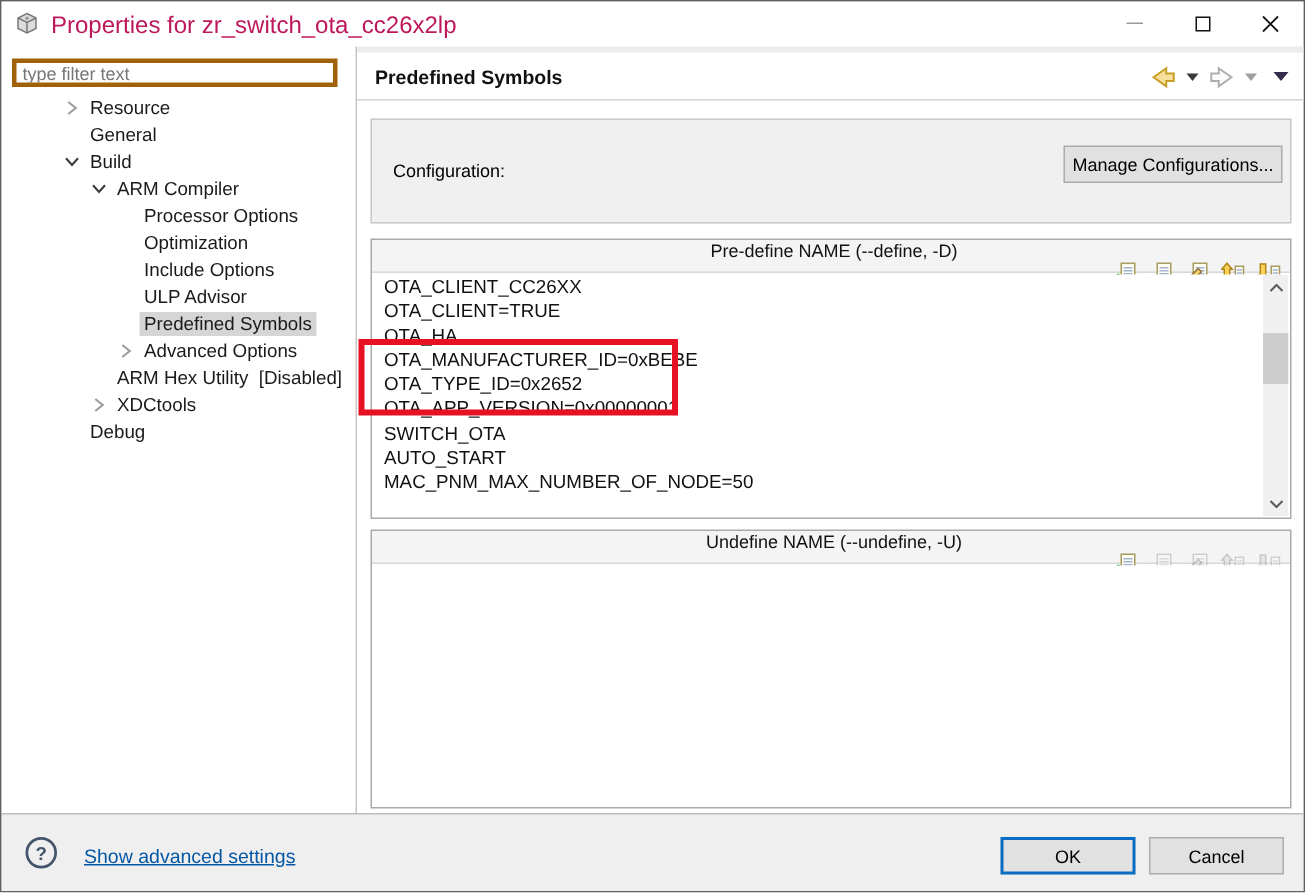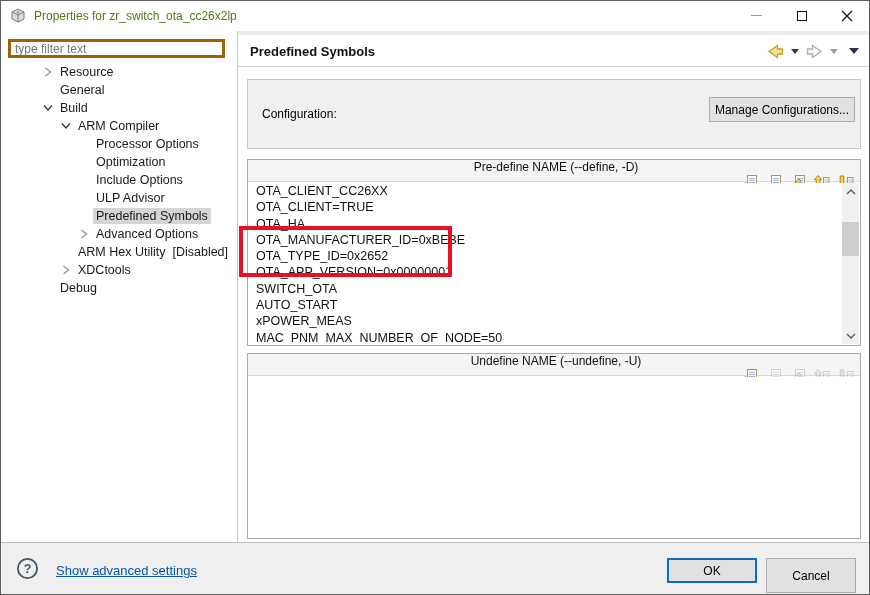--- a/index.html
+++ b/index.html
@@ -8,21 +8,21 @@
 
   .window {
     position: relative; width: 870px; height: 595px;
     background: #fff; border: 1px solid #5f5f5f; overflow: hidden;
     font-size: 12px; color: #1a1a1a;
   }
 
   
   .titlebar { position:absolute; top:0; left:0; right:0; height:30px; background:#fff; }
   .app-icon { position:absolute; left:9px; top:7px; }
-  .title-text { position:absolute; left:33px; top:8px; font-size:12px; color:#4d7c0f; white-space:pre; }
+  .title-text { position:absolute; left:33px; top:8px; font-size:16px; color:#be185d; white-space:pre; }
   .win-controls { position:absolute; right:0; top:0; display:flex; }
   .win-btn { width:45px; height:29px; display:flex; align-items:center; justify-content:center; }
   .min-glyph { width:11px; height:1px; background:#9a9a9a; }
   .max-glyph { width:10px; height:10px; border:1px solid #111; }
 
   
   .sidebar { position:absolute; left:0; top:30px; width:237px; bottom:52px; background:#fff; border-right:1px solid #c6c6c6; }
   .filter-input {
     position:absolute; left:7px; top:8px; width:217px; height:19px;
     border:3px solid #a16207; font-family:inherit; font-size:12px; padding:0 4px; color:#3b82f6; outline:none; background:#fff;
@@ -76,21 +76,21 @@
 
   
   .red-annotation { position:absolute; left:238px; top:225px; width:213px; height:51px;
     border:4px solid #e81123; z-index:60; pointer-events:none; }
 
   
   .footer { position:absolute; left:0; right:0; bottom:0; height:52px; background:#efefef; border-top:1px solid #bdbdbd; }
   .help { position:absolute; left:15px; top:14px; }
   .adv-link { position:absolute; left:55px; top:20px; font-size:13px; color:#0457a7; text-decoration:underline; cursor:pointer; }
   .ok { position:absolute; right:112px; top:15px; width:90px; height:25px; border:2px solid #0b6cc4; }
-  .cancel { position:absolute; right:13px; top:15px; width:90px; height:35px; }
+  .cancel { position:absolute; right:13px; top:15px; width:90px; height:25px; }
 </style>
 </head>
 <body>
 
 <div class="window">
 
   <div class="titlebar">
     <span class="app-icon">
       <svg width="16" height="16" viewBox="0 0 16 16">
         <path d="M8 1 L14 4 V11 L8 14 L2 11 V4 Z" fill="#dcdcdc" stroke="#7a7a7a" stroke-width="1"></path>
@@ -250,21 +250,20 @@
       </div>
       <div class="group-list">
         <div class="list-row">OTA_CLIENT_CC26XX</div>
         <div class="list-row">OTA_CLIENT=TRUE</div>
         <div class="list-row">OTA_HA</div>
         <div class="list-row">OTA_MANUFACTURER_ID=0xBEBE</div>
         <div class="list-row">OTA_TYPE_ID=0x2652</div>
         <div class="list-row">OTA_APP_VERSION=0x00000001</div>
         <div class="list-row">SWITCH_OTA</div>
         <div class="list-row">AUTO_START</div>
-        <div class="list-row">xPOWER_MEAS</div>
         <div class="list-row">MAC_PNM_MAX_NUMBER_OF_NODE=50</div>
         <div class="vscroll">
           <div class="sb-btn up">
             <svg width="10" height="6" viewBox="0 0 10 6">
                 <path d="M1 5 L5 1 L9 5" fill="none" stroke="#5a5a5a" stroke-width="1.4"></path>
               </svg>
           </div>
           <div class="sb-thumb"></div>
           <div class="sb-btn down">
             <svg width="10" height="6" viewBox="0 0 10 6">

